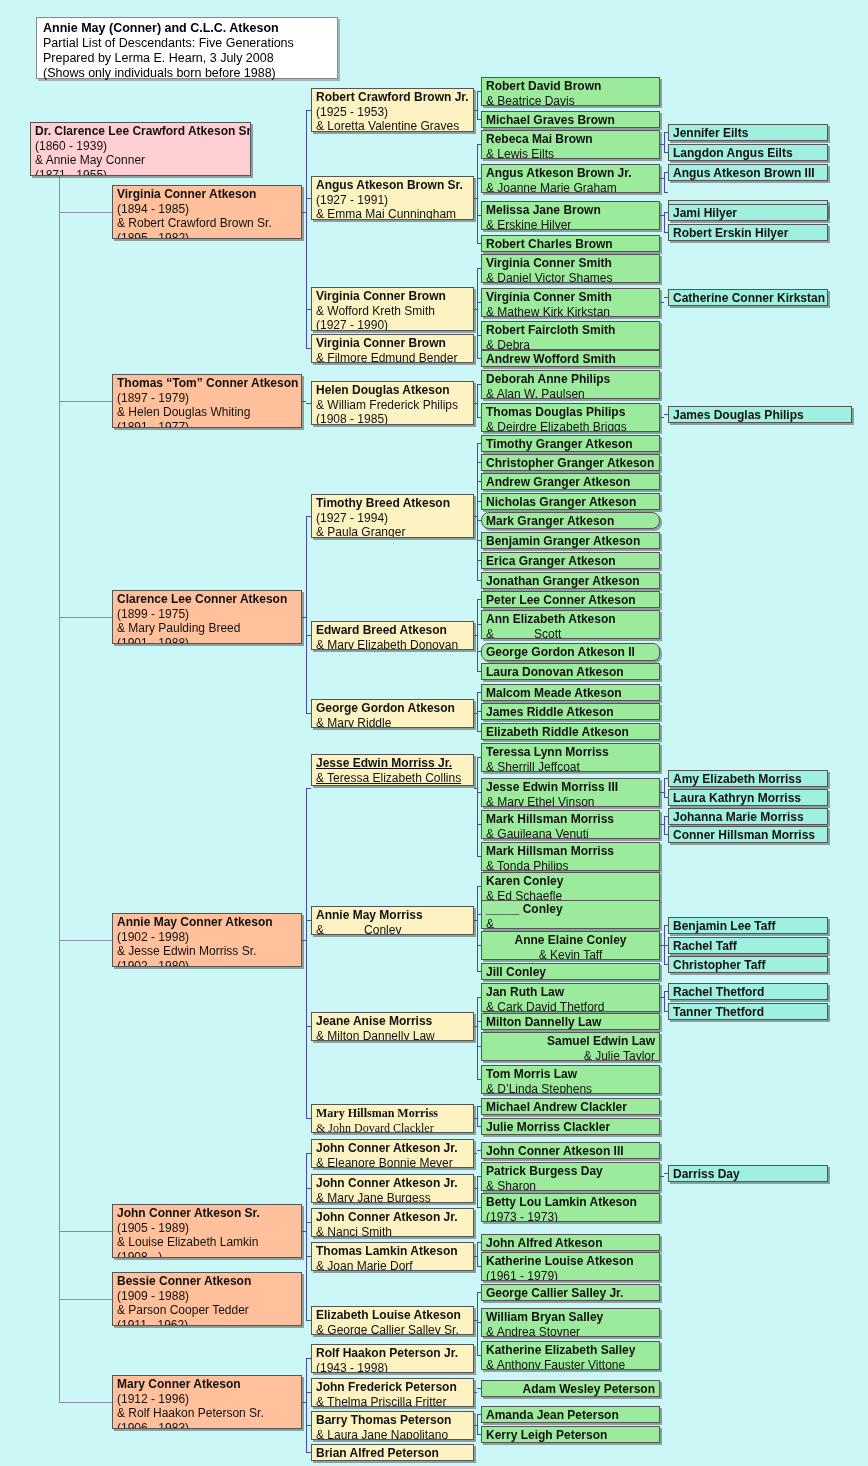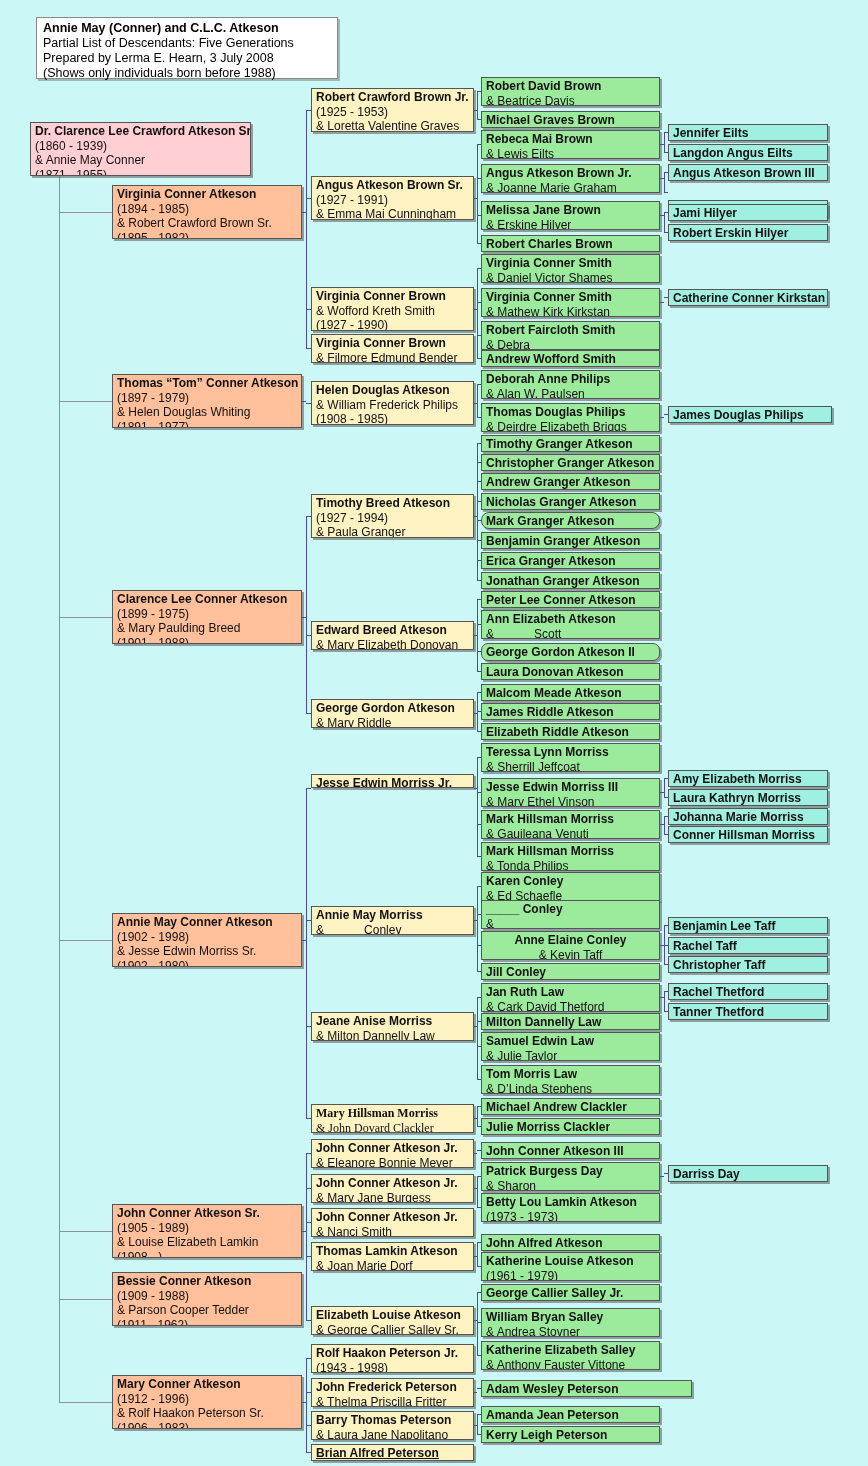--- a/index.html
+++ b/index.html
@@ -311,21 +311,21 @@
         <span class="sub">&amp; Paula Granger</span>
       </div>
       <div class="box g2" style="left: 311px; top: 621px; width: 163px; height: 29px;">
         <span class="nm">Edward Breed Atkeson</span>
         <span class="sub">&amp; Mary Elizabeth Donovan</span>
       </div>
       <div class="box g2" style="left: 311px; top: 699px; width: 163px; height: 29px;">
         <span class="nm">George Gordon Atkeson</span>
         <span class="sub">&amp; Mary Riddle</span>
       </div>
-      <div class="box g2" style="left: 311px; top: 774px; width: 163px; height: 14px; text-decoration: underline;">
+      <div class="box g2" style="left: 311px; top: 754px; width: 163px; height: 32px; text-decoration: underline;">
         <span class="nm">Jesse Edwin Morriss Jr.</span>
         <span class="sub">&amp; Teressa Elizabeth Collins</span>
       </div>
       <div class="box g2" style="left: 311px; top: 906px; width: 163px; height: 29px;">
         <span class="nm">Annie May Morriss</span>
         <span class="sub">&amp; _____ Conley</span>
       </div>
       <div class="box g2" style="left: 311px; top: 1012px; width: 163px; height: 29px;">
         <span class="nm">Jeane Anise Morriss</span>
         <span class="sub">&amp; Milton Dannelly Law</span>
@@ -359,21 +359,21 @@
         <span class="sub">(1943 - 1998)</span>
       </div>
       <div class="box g2" style="left: 311px; top: 1378px; width: 163px; height: 29px;">
         <span class="nm">John Frederick Peterson</span>
         <span class="sub">&amp; Thelma Priscilla Fritter</span>
       </div>
       <div class="box g2" style="left: 311px; top: 1411px; width: 163px; height: 29px;">
         <span class="nm">Barry Thomas Peterson</span>
         <span class="sub">&amp; Laura Jane Napolitano</span>
       </div>
-      <div class="box g2" style="left: 311px; top: 1444px; width: 163px; height: 17px; text-decoration: underline;">
+      <div class="box g2" style="left: 311px; top: 1444px; width: 163px; height: 17px;">
         <span class="nm">Brian Alfred Peterson</span>
       </div>
       <div class="box g3" style="left: 481px; top: 77px; width: 179px; height: 29px;">
         <span class="nm">Robert David Brown</span>
         <span class="sub">&amp; Beatrice Davis</span>
       </div>
       <div class="box g3" style="left: 481px; top: 111px; width: 179px; height: 17px;">
         <span class="nm">Michael Graves Brown</span>
       </div>
       <div class="box g3" style="left: 481px; top: 130px; width: 179px; height: 29px;">
@@ -491,21 +491,21 @@
       <div class="box g3" style="left: 481px; top: 963px; width: 179px; height: 17px;">
         <span class="nm">Jill Conley</span>
       </div>
       <div class="box g3" style="left: 481px; top: 983px; width: 179px; height: 29px;">
         <span class="nm">Jan Ruth Law</span>
         <span class="sub">&amp; Cark David Thetford</span>
       </div>
       <div class="box g3" style="left: 481px; top: 1013px; width: 179px; height: 17px;">
         <span class="nm">Milton Dannelly Law</span>
       </div>
-      <div class="box g3" style="left: 481px; top: 1032px; width: 179px; height: 29px;">
+      <div class="box g3" style="left: 481px; top: 1032px; width: 179px; height: 29px; text-align: right;">
         <span class="nm">Samuel Edwin Law</span>
         <span class="sub">&amp; Julie Taylor</span>
       </div>
       <div class="box g3" style="left: 481px; top: 1065px; width: 179px; height: 29px;">
         <span class="nm">Tom Morris Law</span>
         <span class="sub">&amp; D’Linda Stephens</span>
       </div>
       <div class="box g3" style="left: 481px; top: 1098px; width: 179px; height: 17px;">
         <span class="nm">Michael Andrew Clackler</span>
       </div>
@@ -534,21 +534,21 @@
         <span class="nm">George Callier Salley Jr.</span>
       </div>
       <div class="box g3" style="left: 481px; top: 1308px; width: 179px; height: 29px;">
         <span class="nm">William Bryan Salley</span>
         <span class="sub">&amp; Andrea Stovner</span>
       </div>
       <div class="box g3" style="left: 481px; top: 1341px; width: 179px; height: 29px;">
         <span class="nm">Katherine Elizabeth Salley</span>
         <span class="sub">&amp; Anthony Fauster Vittone</span>
       </div>
-      <div class="box g3" style="left: 481px; top: 1380px; width: 211px; height: 17px;">
+      <div class="box g3" style="left: 481px; top: 1380px; width: 179px; height: 17px; text-align: right;">
         <span class="nm">Adam Wesley Peterson</span>
       </div>
       <div class="box g3" style="left: 481px; top: 1406px; width: 179px; height: 17px;">
         <span class="nm">Amanda Jean Peterson</span>
       </div>
       <div class="box g3" style="left: 481px; top: 1426px; width: 179px; height: 17px;">
         <span class="nm">Kerry Leigh Peterson</span>
       </div>
       <div class="box g4" style="left: 668px; top: 124px; width: 160px; height: 17px;">
         <span class="nm">Jennifer Eilts</span>
@@ -564,21 +564,21 @@
       </div>
       <div class="box g4" style="left: 668px; top: 204px; width: 160px; height: 17px;">
         <span class="nm">Jami Hilyer</span>
       </div>
       <div class="box g4" style="left: 668px; top: 224px; width: 160px; height: 17px;">
         <span class="nm">Robert Erskin Hilyer</span>
       </div>
       <div class="box g4" style="left: 668px; top: 289px; width: 160px; height: 17px;">
         <span class="nm">Catherine Conner Kirkstan</span>
       </div>
-      <div class="box g4" style="left: 668px; top: 406px; width: 164px; height: 17px;">
+      <div class="box g4" style="left: 668px; top: 406px; width: 184px; height: 17px;">
         <span class="nm">James Douglas Philips</span>
       </div>
       <div class="box g4" style="left: 668px; top: 770px; width: 160px; height: 17px;">
         <span class="nm">Amy Elizabeth Morriss</span>
       </div>
       <div class="box g4" style="left: 668px; top: 789px; width: 160px; height: 17px;">
         <span class="nm">Laura Kathryn Morriss</span>
       </div>
       <div class="box g4" style="left: 668px; top: 808px; width: 160px; height: 17px;">
         <span class="nm">Johanna Marie Morriss</span>

